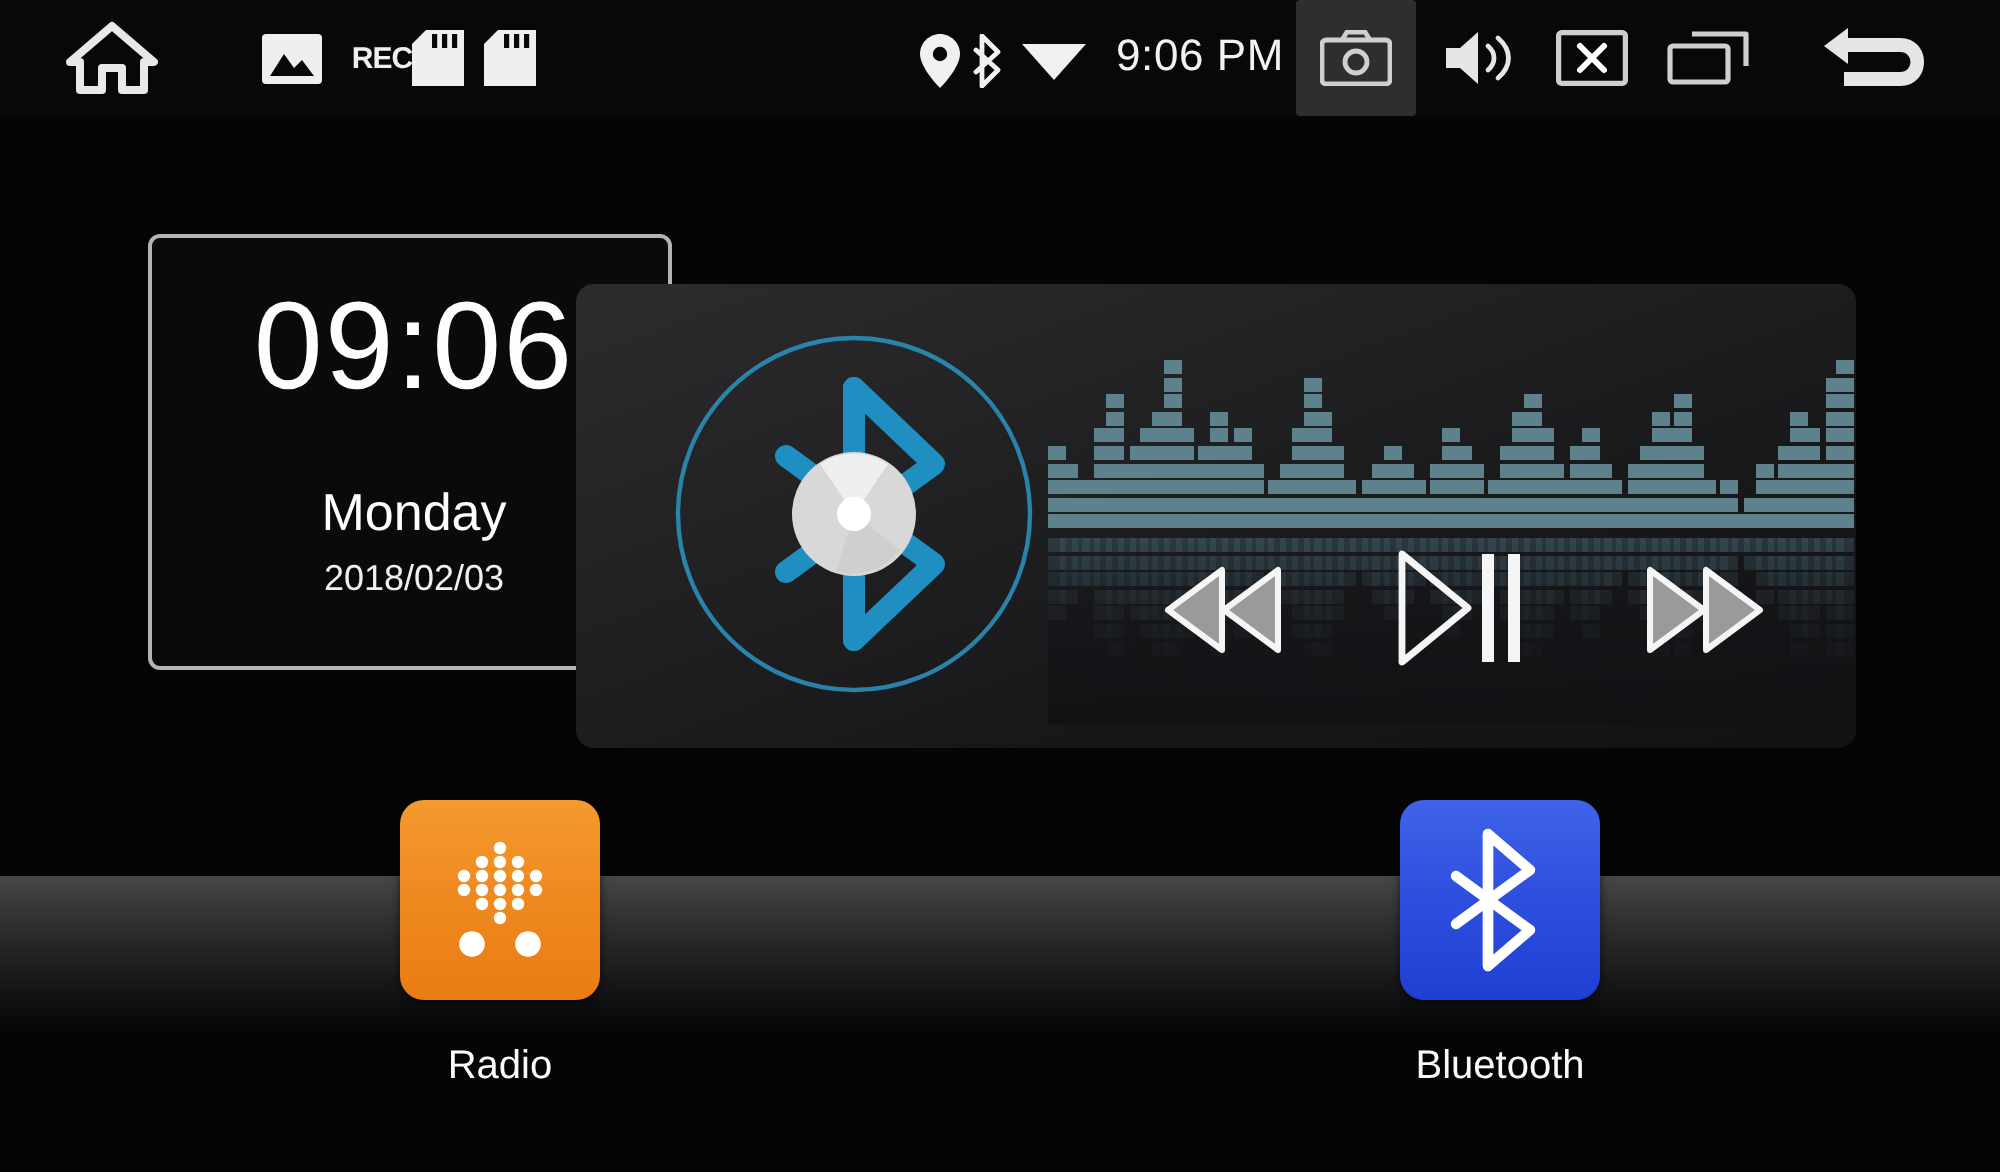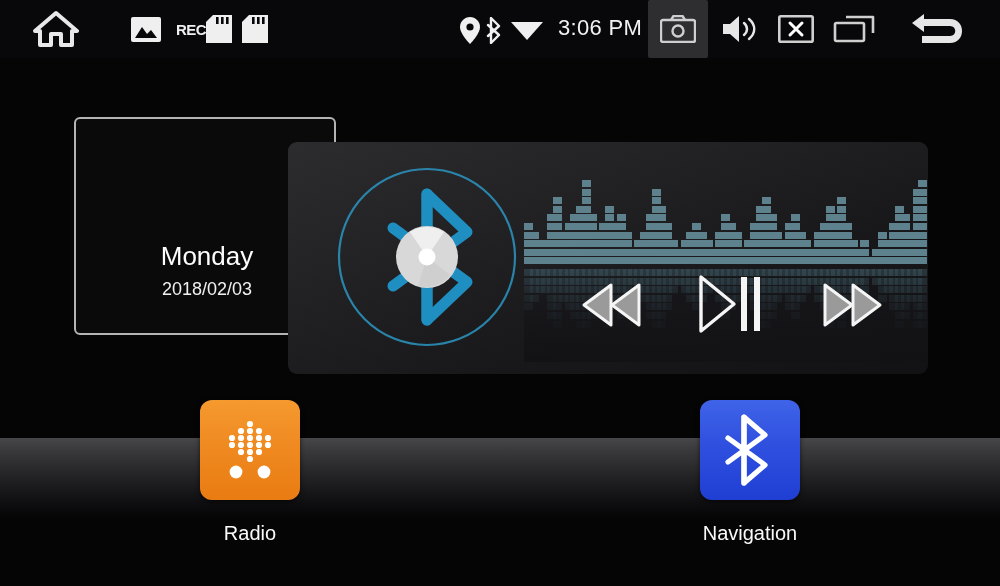--- a/index.html
+++ b/index.html
@@ -220,21 +220,21 @@
         <path d="M5 1 L5 26 L13 18 L2 8 M5 26 L5 1 L13 9 L2 19" fill="none" stroke="#f0f0f0" stroke-width="2.4" stroke-linejoin="round" stroke-linecap="round"></path>
       </svg>
     </div>
 
     <div id="wifi-btn" class="sb-icon">
       <svg width="32" height="22" viewBox="0 0 32 22">
         <path d="M0 3 L16 21 L32 3 Z" fill="#f0f0f0"></path>
       </svg>
     </div>
 
-    <div id="clocktxt">3:06 PM</div>
+    <div id="clocktxt">9:06 PM</div>
 
     <div id="cam-btn">
       <svg width="36" height="28" viewBox="0 0 36 28">
         <rect x="1" y="5" width="34" height="22" rx="2" fill="none" stroke="#cfcfcf" stroke-width="2.4"></rect>
         <path d="M11 5 L13.5 1 L22.5 1 L25 5" fill="none" stroke="#cfcfcf" stroke-width="2.4" stroke-linejoin="round"></path>
         <circle cx="18" cy="16" r="5.5" fill="none" stroke="#cfcfcf" stroke-width="2.4"></circle>
       </svg>
     </div>
 
     <div id="vol-btn">
@@ -260,20 +260,21 @@
     </div>
 
     <div id="back-btn">
       <svg width="58" height="34" viewBox="0 0 58 34">
         <path d="M14 2 L2 11 L14 20 L14 14 L40 14 C47 14 47 24 40 24 L12 24 L12 31 L40 31 C56 31 56 7 40 7 L14 7 Z" fill="#e6e6e6"></path>
       </svg>
     </div>
   </div>
 
   <div id="clock-widget">
+    <div id="clock-time">09:06</div>
     <div id="clock-weekday">Monday</div>
     <div id="clock-date">2018/02/03</div>
   </div>
 
   <div id="music-widget">
 
     <div id="bt-disc">
       <svg width="182" height="182" viewBox="0 0 182 182">
         <circle cx="91" cy="91" r="88" fill="none" stroke="#2b8fb8" stroke-width="2.2" opacity="0.9"></circle>
         <g stroke="#1f8ec0" stroke-width="11" fill="none" stroke-linejoin="round" stroke-linecap="round">
@@ -1001,18 +1002,18 @@
 
     <div class="dock-item">
       <div class="app-icon" id="icon-bluetooth">
         <svg width="56" height="74" viewBox="0 0 56 74">
           <g stroke="#ffffff" stroke-width="5.2" fill="none" stroke-linejoin="round" stroke-linecap="round">
             <path d="M22 4 L22 70 L43 52 L6 25"></path>
             <path d="M22 70 L22 4 L43 22 L6 49"></path>
           </g>
         </svg>
       </div>
-      <div class="app-label">Navigation</div>
+      <div class="app-label">Bluetooth</div>
     </div>
 
 
   </div>
 </div>
 
 </body></html>

